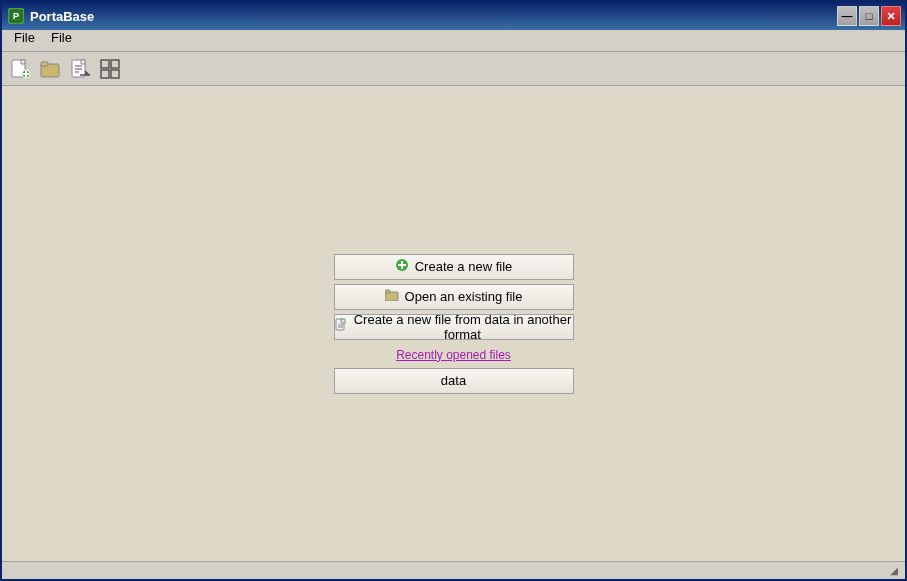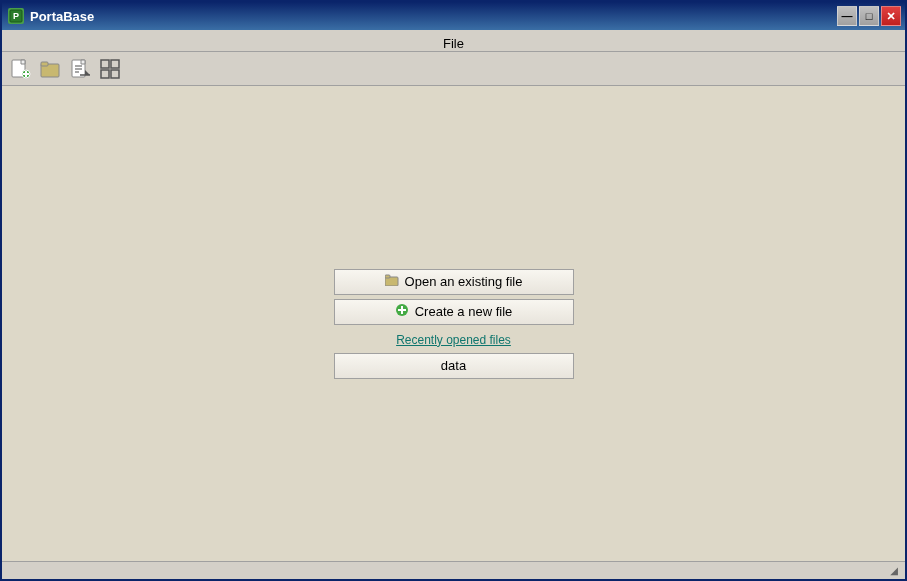--- a/index.html
+++ b/index.html
@@ -74,25 +74,24 @@
 
     .title-btn.close-btn {
       background: linear-gradient(to bottom, #e04040, #c02020);
       color: white;
     }
 
     .menu-bar {
       background: #d4d0c8;
       height: 22px;
       display: flex;
-      align-items: center;
+      align-items: flex-end;
       padding: 4px 4px;
       border-bottom: 1px solid #a0a0a0;
       flex-shrink: 0;
-      flex-direction: column;
     }
 
     .menu-item {
       padding: 2px 8px;
       cursor: pointer;
       font-size: 13px;
       color: #000;
     }
 
     .toolbar {
@@ -144,21 +143,21 @@
       display: flex;
       align-items: center;
       justify-content: center;
       gap: 6px;
       font-size: 13px;
       color: #000;
       text-align: center;
     }
 
     .recently-opened-label {
-      color: #0f766e;
+      color: #a21caf;
       font-size: 12px;
       text-decoration: underline;
       cursor: pointer;
       padding: 4px 0 2px 0;
     }
 
     .recent-file-btn {
       width: 240px;
       height: 26px;
       background: linear-gradient(to bottom, #f8f6f0, #e8e4dc);
@@ -254,39 +253,50 @@
         <rect x="12" y="12" width="8" height="8" fill="none" stroke="#555" stroke-width="1.5"></rect>
       </svg>
     </button>
   </div>
 
   <div class="main-content">
     <div class="welcome-panel">
 
       <button class="action-btn">
         <span>
-          <svg width="14" height="12" viewBox="0 0 14 12">
-            <rect x="0" y="3" width="13" height="9" rx="1" fill="#c8b870" stroke="#888" stroke-width="1"></rect>
-            <rect x="0" y="1" width="5" height="3" rx="1" fill="#c8b870" stroke="#888" stroke-width="1"></rect>
-          </svg>
-        </span>
-        <span>Open an existing file</span>
-      </button>
-
-      <button class="action-btn">
-        <span>
           <svg width="14" height="14" viewBox="0 0 14 14">
             <circle cx="7" cy="7" r="6" fill="#44aa44"></circle>
             <line x1="7" y1="3" x2="7" y2="11" stroke="white" stroke-width="2"></line>
             <line x1="3" y1="7" x2="11" y2="7" stroke="white" stroke-width="2"></line>
           </svg>
         </span>
         <span>Create a new file</span>
       </button>
 
+      <button class="action-btn">
+        <span>
+          <svg width="14" height="12" viewBox="0 0 14 12">
+            <rect x="0" y="3" width="13" height="9" rx="1" fill="#c8b870" stroke="#888" stroke-width="1"></rect>
+            <rect x="0" y="1" width="5" height="3" rx="1" fill="#c8b870" stroke="#888" stroke-width="1"></rect>
+          </svg>
+        </span>
+        <span>Open an existing file</span>
+      </button>
+
+      <button class="action-btn">
+        <span>
+          <svg width="12" height="14" viewBox="0 0 12 14">
+            <rect x="1" y="1" width="8" height="11" rx="1" fill="#f0f0f0" stroke="#888" stroke-width="1"></rect>
+            <polyline points="6,1 10,1 10,5 6,5 6,1" fill="#e0e0e0" stroke="#888" stroke-width="1"></polyline>
+            <line x1="3" y1="7" x2="8" y2="7" stroke="#888" stroke-width="1"></line>
+            <line x1="3" y1="9" x2="8" y2="9" stroke="#888" stroke-width="1"></line>
+          </svg>
+        </span>
+        <span>Create a new file from data in another format</span>
+      </button>
 
       <div class="recently-opened-label">Recently opened files</div>
 
       <button class="recent-file-btn">
         <span>data</span>
       </button>
 
     </div>
   </div>
 

